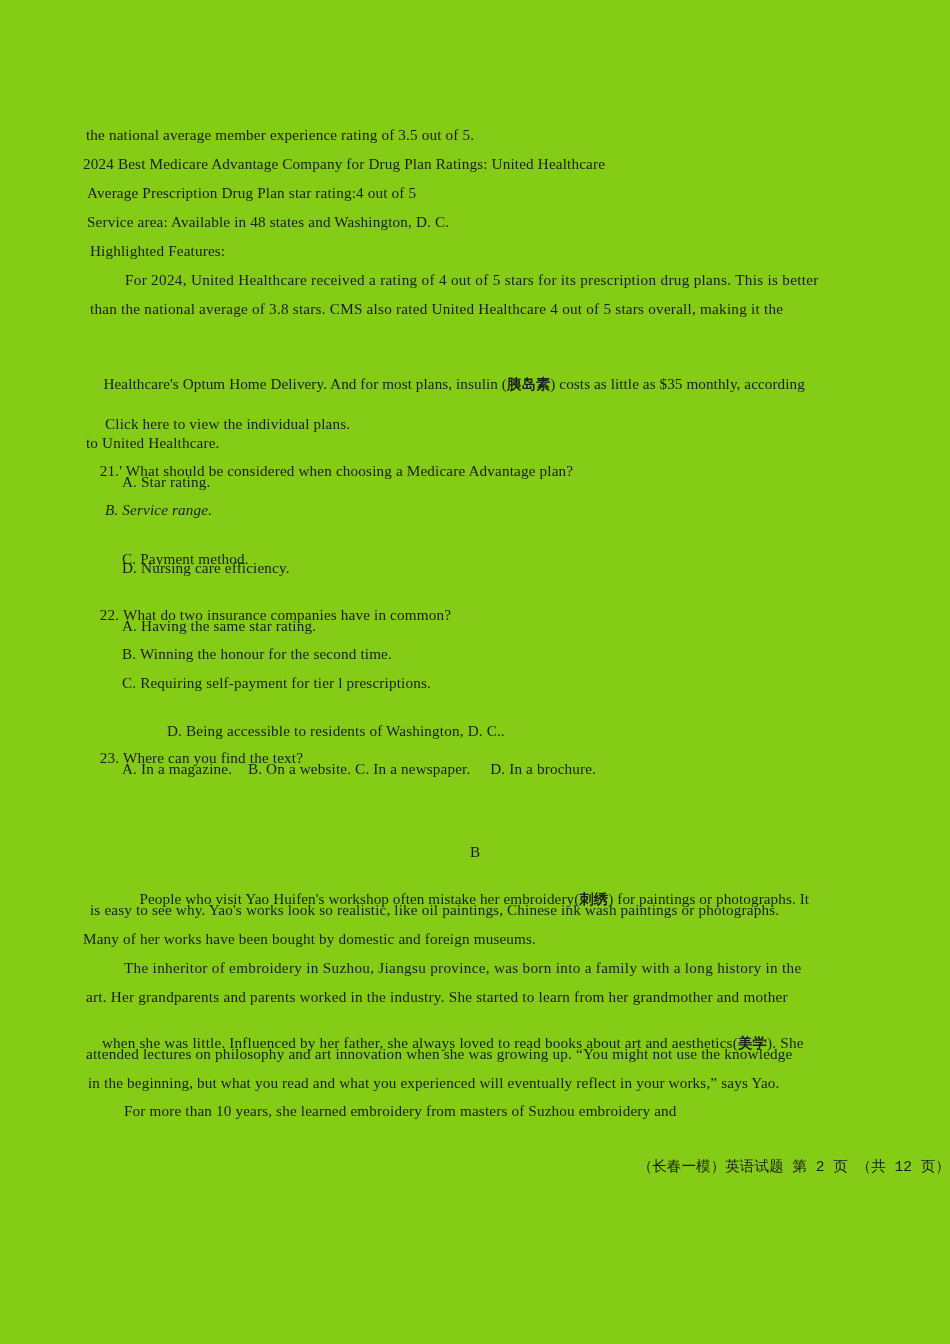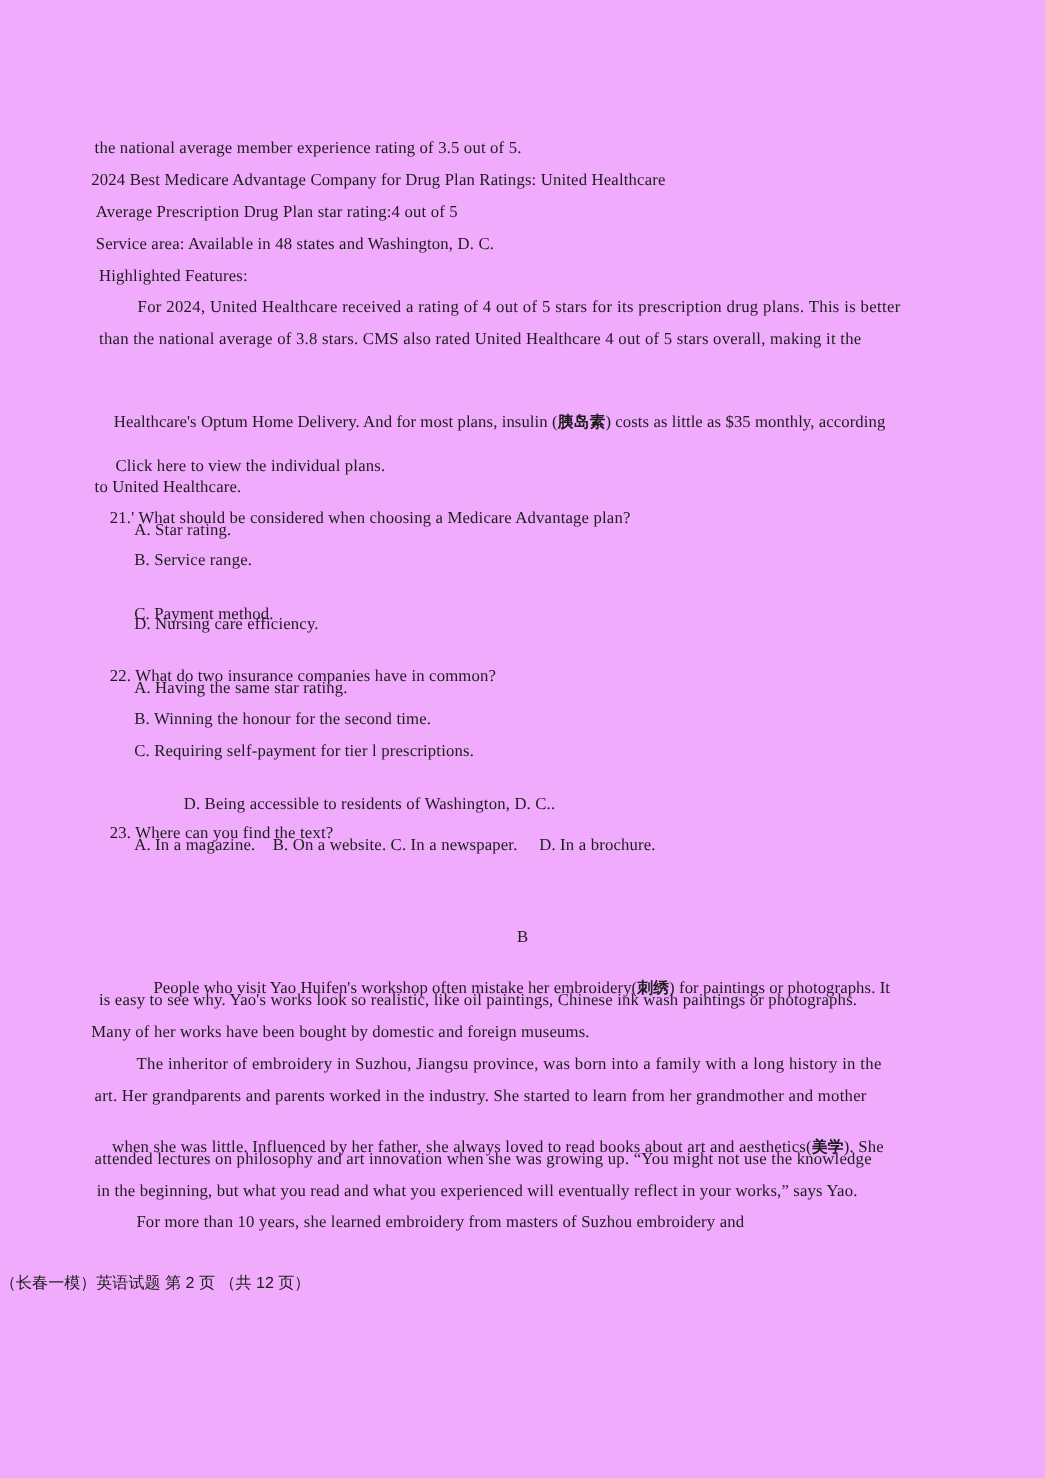--- a/index.html
+++ b/index.html
@@ -12,21 +12,21 @@
     height: 1344px;
     position: relative;
     overflow: hidden;
     font-family: "Liberation Serif", "DejaVu Serif", serif;
     color: #1c1c1c;
     -webkit-font-smoothing: antialiased;
   }
   .page {
     position: absolute;
     inset: 0;
-    background: #f0abfc;
+    background: #84cc16;
   }
   
   .ln {
     position: absolute;
     white-space: pre;
     font-size: 15.2px;
     line-height: 18px;
     color: #1c1c1c;
     letter-spacing: 0.01em;
   }
@@ -40,23 +40,23 @@
     position: absolute;
     text-align: center;
     white-space: pre;
     font-size: 15.2px;
     color: #1c1c1c;
   }
   .footer {
     position: absolute;
     width: 950px;
     left: 0;
-    text-align: left;
+    text-align: right;
     white-space: pre;
-    font-family: Liberation Sans, sans-serif;
+    font-family: Liberation Mono, monospace;
     font-size: 14.6px;
     color: #1c1c1c;
   }
   .q-line { font-size: 15.2px; }
   .opt-line { font-size: 15.2px; }
 </style>
 </head>
 <body>
 
 <div class="page">
@@ -77,21 +77,21 @@
     <span>Healthcare's Optum Home Delivery. And for most plans, insulin (</span><span class="cjk">胰岛素</span><span>) costs as little as $35 monthly, according</span>
   </div>
   <div class="ln" style="left:86px; top:386px;margin-top:48px;">to United Healthcare.</div>
 
   <div class="ln" style="left:105px; top:415px;">Click here to view the individual plans.</div>
 
   <div class="ln q-line" style="left:84px; top:444px;">
     <span>21.'</span><span> </span><span>What should be considered when choosing a Medicare Advantage plan?</span>
   </div>
   <div class="ln opt-line" style="left:122px; top:473px;">A. Star rating.</div>
-  <div class="ln opt-line" style="left:122px; top:501px;">B. Service range.</div>
+  <div class="ln opt-line" style="left:105px; top:501px;font-style:italic;">B. Service range.</div>
   <div class="ln opt-line" style="left:122px; top:550px;text-align:center;">C. Payment method.</div>
   <div class="ln opt-line" style="left:122px; top:559px;">D. Nursing care efficiency.</div>
 
   <div class="ln q-line" style="left:84px; top:588px;">
     <span>22.</span><span> </span><span>What do two insurance companies have in common?</span>
   </div>
   <div class="ln opt-line" style="left:122px; top:617px;">A. Having the same star rating.</div>
   <div class="ln opt-line" style="left:122px; top:645px;">B. Winning the honour for the second time.</div>
   <div class="ln opt-line" style="left:122px; top:674px;">C. Requiring self-payment for tier l prescriptions.</div>
   <div class="ln opt-line" style="left:122px; top:722px;margin-left:45px;">D. Being accessible to residents of Washington, D. C..</div>

